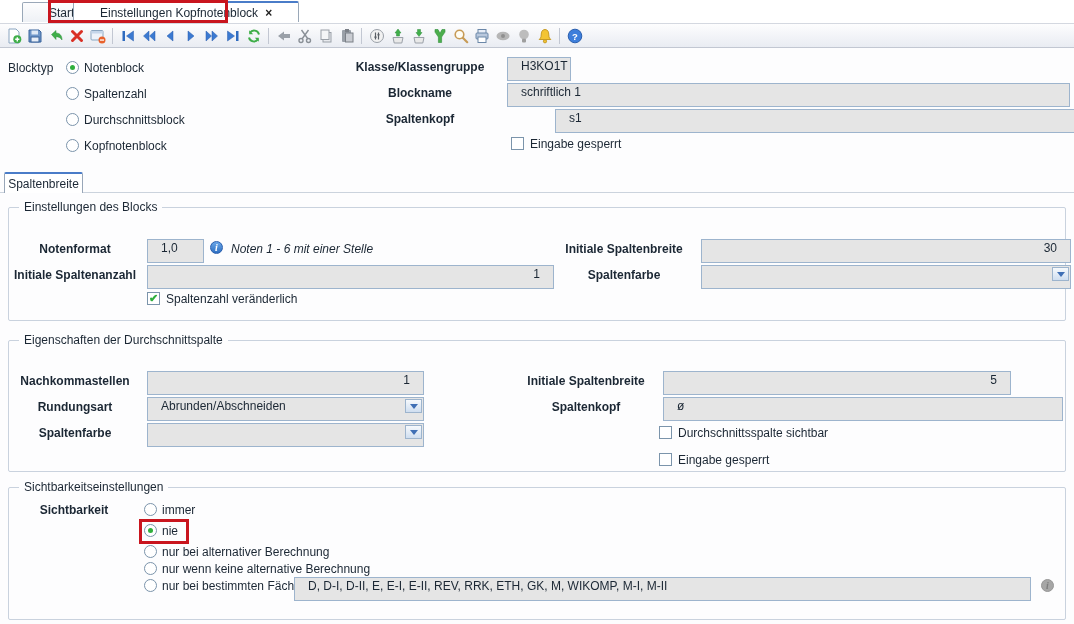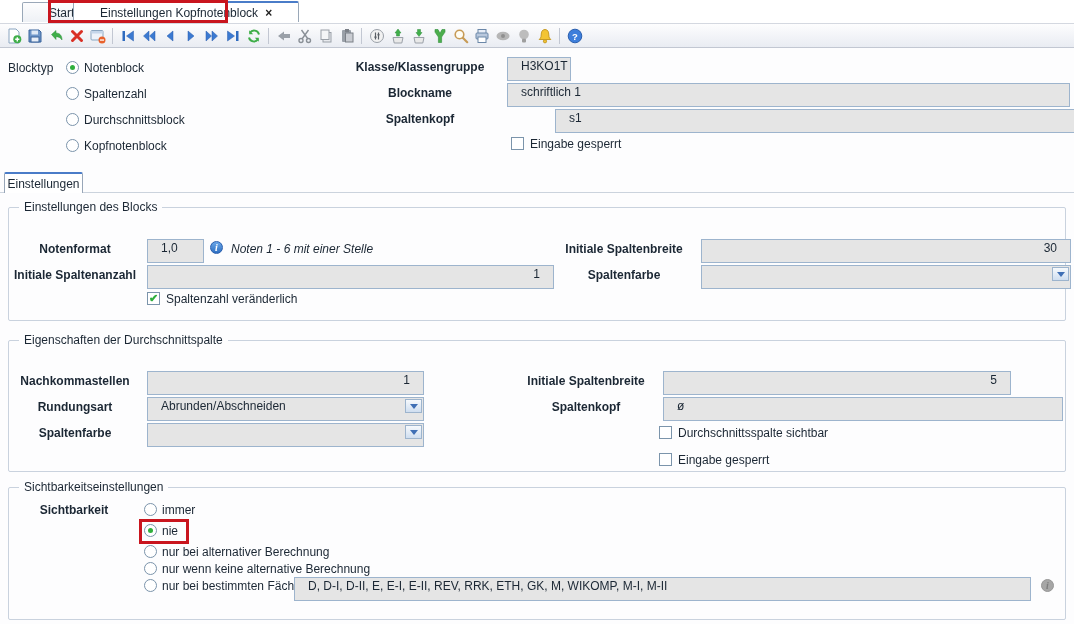--- a/index.html
+++ b/index.html
@@ -263,21 +263,21 @@
   <div class="field" style="left:507px; top:57px; width:64px;">H3KO1T</div>
   <div class="lbl r" style="left:340px; top:84px; width:160px;">Blockname</div>
   <div class="field" style="left:507px; top:83px; width:563px;">schriftlich 1</div>
   <div class="lbl r" style="left:340px; top:110px; width:160px;">Spaltenkopf</div>
   <div class="field" style="left:507px; top:109px; width:563px;margin-left:48px;">s1</div>
   <div class="checkbox" style="left:511px; top:137px;"></div>
   <div class="lbl" style="left:530px; top:135px;">Eingabe gesperrt</div>
 
   <div class="ctab-line"></div>
   <div class="ctab">
-    <span>Einstellungen</span>
+    <span>Spaltenbreite</span>
   </div>
 
   <div class="groupbox" style="left:8px; top:207px; width:1058px; height:114px;">
     <div class="gtitle">Einstellungen des Blocks</div>
     <div class="lbl r" style="left:0; top:32px; width:132px;">Notenformat</div>
     <div class="field" style="left:138px; top:31px; width:57px;">1,0</div>
     <div class="info-i" style="left:201px; top:33px;">i</div>
     <div class="hint" style="left:222px; top:32px;">Noten 1 - 6 mit einer Stelle</div>
     <div class="lbl r" style="left:545px; top:32px; width:140px;">Initiale Spaltenbreite</div>
     <div class="field num" style="left:692px; top:31px; width:370px;">30</div>

